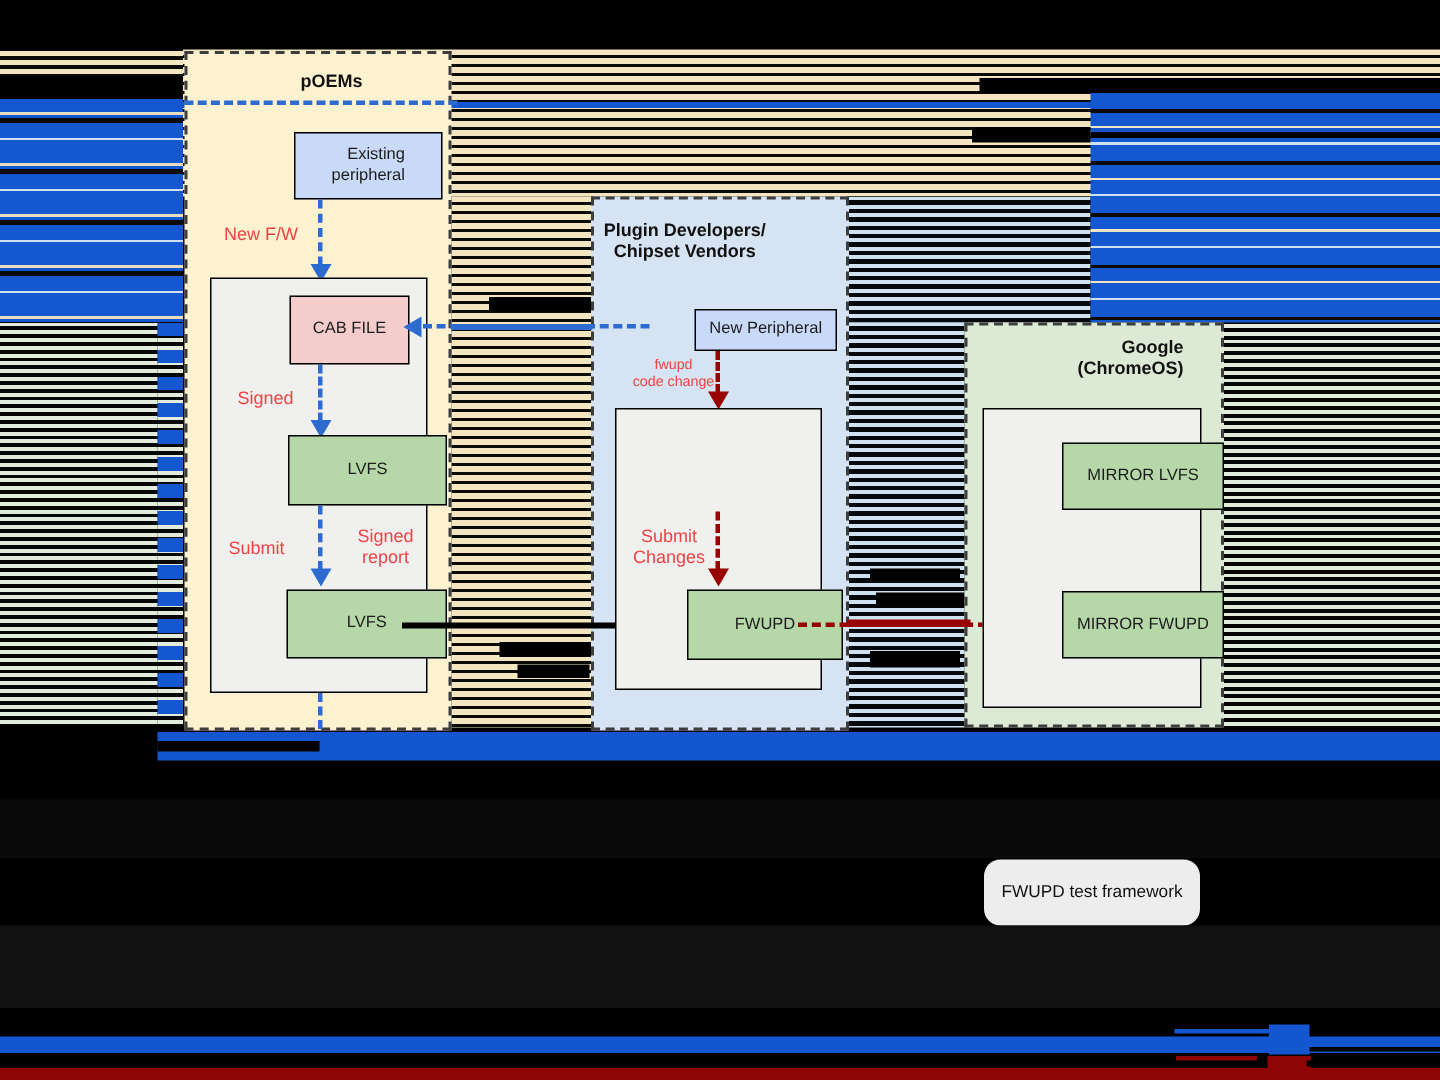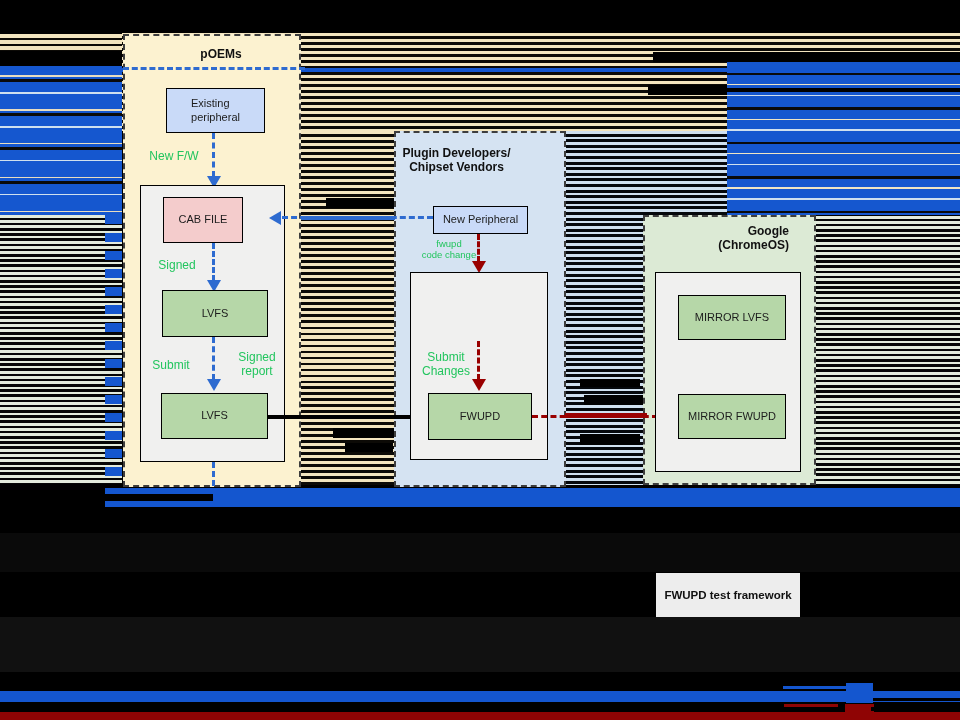--- a/index.html
+++ b/index.html
@@ -14,35 +14,35 @@
   .blue-noise-right{background:repeating-linear-gradient(180deg,#1557cf 0 11px,#0a0a0a 11px 13.5px,#1557cf 13.5px 22px,#efe5c5 22px 23.5px,#1557cf 23.5px 33px,#cfe0ef 33px 34.5px);}
   .blue-blocks{background:repeating-linear-gradient(180deg,#1557cf 0 9px,rgba(0,0,0,0) 9px 18px),
                repeating-linear-gradient(180deg,#e3ebdc 0 2.6px,#060606 2.6px 5.2px);}
   .blk{background:#000;}
   
   .panel{position:absolute;border:2px dashed #3d3d3d;box-sizing:border-box;}
   .panel-title{position:absolute;font-weight:bold;font-size:12px;text-align:center;
                white-space:pre-line;line-height:1.2;color:#111;}
   .container{position:absolute;background:var(--container_gray);border:1.5px solid #000;box-sizing:border-box;}
   .node{position:absolute;border:1.5px solid #000;box-sizing:border-box;display:flex;
-        align-items:center;justify-content:center;text-align:left;font-size:11px;
-        white-space:pre-line;line-height:1.25;color:#1c1c1c;}
-  .lbl{position:absolute;font-size:12px;color:#22c55e;text-align:center;
+        align-items:center;justify-content:center;text-align:right;font-size:11px;
+        white-space:pre-line;line-height:1.25;color:#1c1c1c;margin-left:30px;}
+  .lbl{position:absolute;font-size:12px;color:#ef4444;text-align:center;
        white-space:pre-line;line-height:1.15;}
   .lbl.small{font-size:9.5px;}
   
   .vdash{position:absolute;width:0;border-left:3.5px dashed currentColor;}
   .hdash{position:absolute;height:0;border-top:3.5px dashed currentColor;}
   .hline{position:absolute;}
   .ah{position:absolute;width:0;height:0;}
   .ah-down{border-left:7px solid transparent;border-right:7px solid transparent;border-top:12px solid currentColor;}
   .ah-left{border-top:7px solid transparent;border-bottom:7px solid transparent;border-right:12px solid currentColor;}
   .ah-right{border-top:7px solid transparent;border-bottom:7px solid transparent;border-left:13px solid currentColor;}
   .framework{position:absolute;background:var(--framework_gray);display:flex;align-items:center;
-             justify-content:center;font-weight:bold;font-size:11.5px;color:#111;}
+             justify-content:center;font-weight:normal;font-size:11.5px;color:#111;border-radius:11px;}
 </style>
 </head>
 <body>
 
 <div id="stage">
 
   <div class="abs tan-stripes" style="left:0;top:34px;width:122px;height:17px;"></div>
   <div class="abs tan-stripes" style="left:122px;top:33px;width:838px;height:98px;"></div>
   <div class="abs tan-stripes" style="left:301px;top:131px;width:94px;height:354px;"></div>
   <div class="abs blue-noise-left" style="left:0;top:66px;width:122px;height:149px;"></div>

